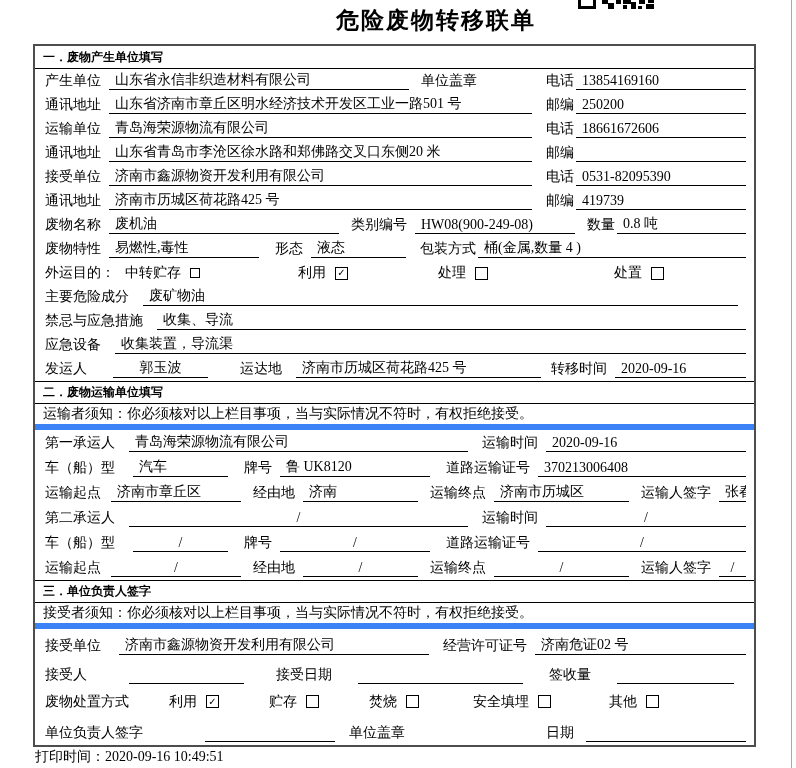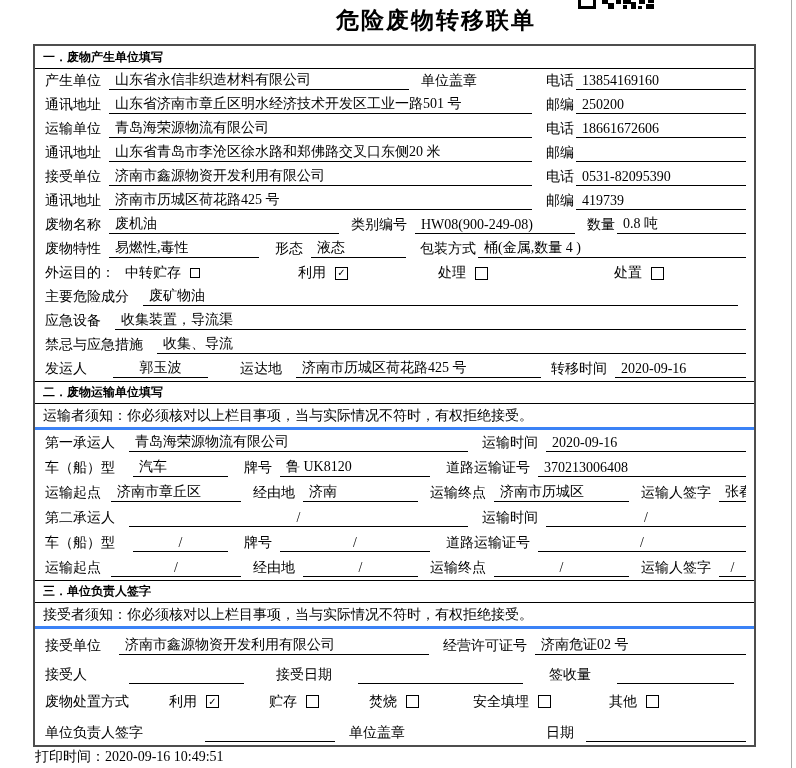--- a/index.html
+++ b/index.html
@@ -19,21 +19,21 @@
   .form-box{
     position:absolute;left:33px;top:44px;width:723px;box-sizing:border-box;
     border:2px solid #4d4d4d;background:#fff;
   }
   .sec-header{
     height:23px;display:flex;align-items:center;padding:0 8px;box-sizing:border-box;
     font-family:"Liberation Sans","DejaVu Sans",sans-serif;font-weight:bold;font-size:12px;
     border-bottom:1px solid #000;
   }
   .bt{border-top:1px solid #000;}
-  .notice{height:26px;display:flex;align-items:center;padding:0 8px;box-sizing:border-box;border-bottom:3px solid #3b82f6;}
+  .notice{height:26px;display:flex;align-items:center;padding:0 8px;box-sizing:border-box;border-bottom:6px solid #3b82f6;}
   .row{display:flex;align-items:flex-end;padding:0 8px 3px 8px;height:24px;box-sizing:border-box;}
   .sec2 .row{height:25px;}
   .sec3 .row{height:29px;}
   .row.opts{align-items:center;padding-bottom:0;}
   .lbl{white-space:nowrap;flex:none;padding:0 2px;}
   .val{
     border-bottom:1px solid #000;white-space:nowrap;padding:0 6px;
     min-height:17px;box-sizing:border-box;overflow:hidden;
   }
   .fill{flex:1;}
@@ -172,27 +172,27 @@
         <span class="cb"></span>
       </span>
     </div>
 
     <div class="row">
       <span class="lbl">主要危险成分</span>
       <span class="val fill ml12 mr8">废矿物油</span>
     </div>
 
     <div class="row">
+      <span class="lbl">禁忌与应急措施</span>
+      <span class="val fill ml12">收集、导流</span>
+    </div>
+
+    <div class="row">
       <span class="lbl">应急设备</span>
       <span class="val fill ml12">收集装置，导流渠</span>
-    </div>
-
-    <div class="row">
-      <span class="lbl">禁忌与应急措施</span>
-      <span class="val fill ml12">收集、导流</span>
     </div>
 
     <div class="row">
       <span class="lbl">发运人</span>
       <span class="val w95 ml24 center">郭玉波</span>
       <span class="lbl ml30">运达地</span>
       <span class="val w245 ml12">济南市历城区荷花路425 号</span>
       <span class="lbl ml8">转移时间</span>
       <span class="val fill ml6">2020-09-16</span>
     </div>

